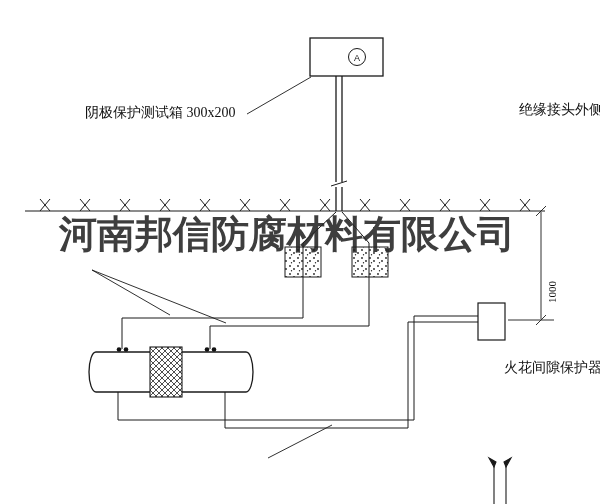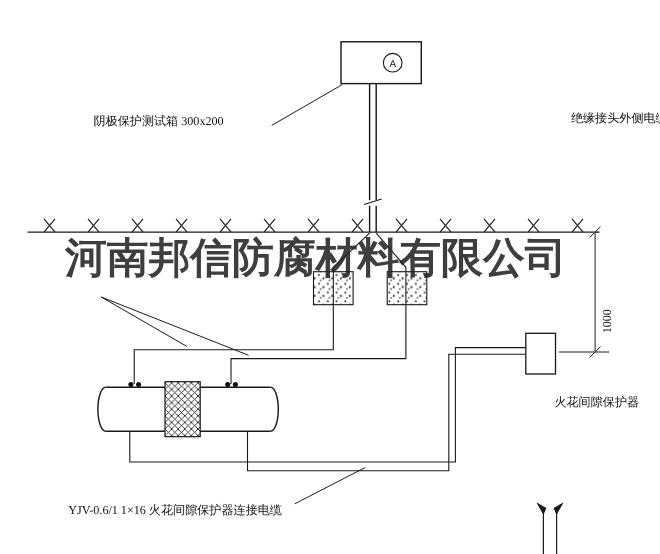--- a/index.html
+++ b/index.html
@@ -6,21 +6,21 @@
   .canvas{
     position:relative;
     width:600px;height:504px;
     background:#ffffff;
     overflow:hidden;
     font-family:"Liberation Serif","DejaVu Serif",serif;
   }
   svg{position:absolute;left:0;top:0;}
   .label{
     position:absolute;
-    font-size:11px;
+    font-size:14px;
     color:#111;
     white-space:nowrap;
     line-height:1.1;
     font-family:"Liberation Serif","DejaVu Serif",serif;
   }
   .label-clip{
     overflow:hidden;
     width:82px;
   }
   .dim-label{
@@ -163,17 +163,16 @@
 
   <div class="watermark">河南邦信防腐材料有限公司</div>
 
   <div class="label" style="left:85px;top:105px;">阴极保护测试箱 300x200</div>
 
   <div class="label label-clip" style="left:519px;top:102px;">绝缘接头外侧电缆</div>
 
 
   <div class="label" style="left:504px;top:360px;">火花间隙保护器</div>
 
-  <div class="label" style="left:62px;top:458px;">YJV-0.6/1 1×16  火花间隙保护器连接电缆</div>
 
   <div class="dim-label">1000</div>
 
 </div>
 
 </body></html>

